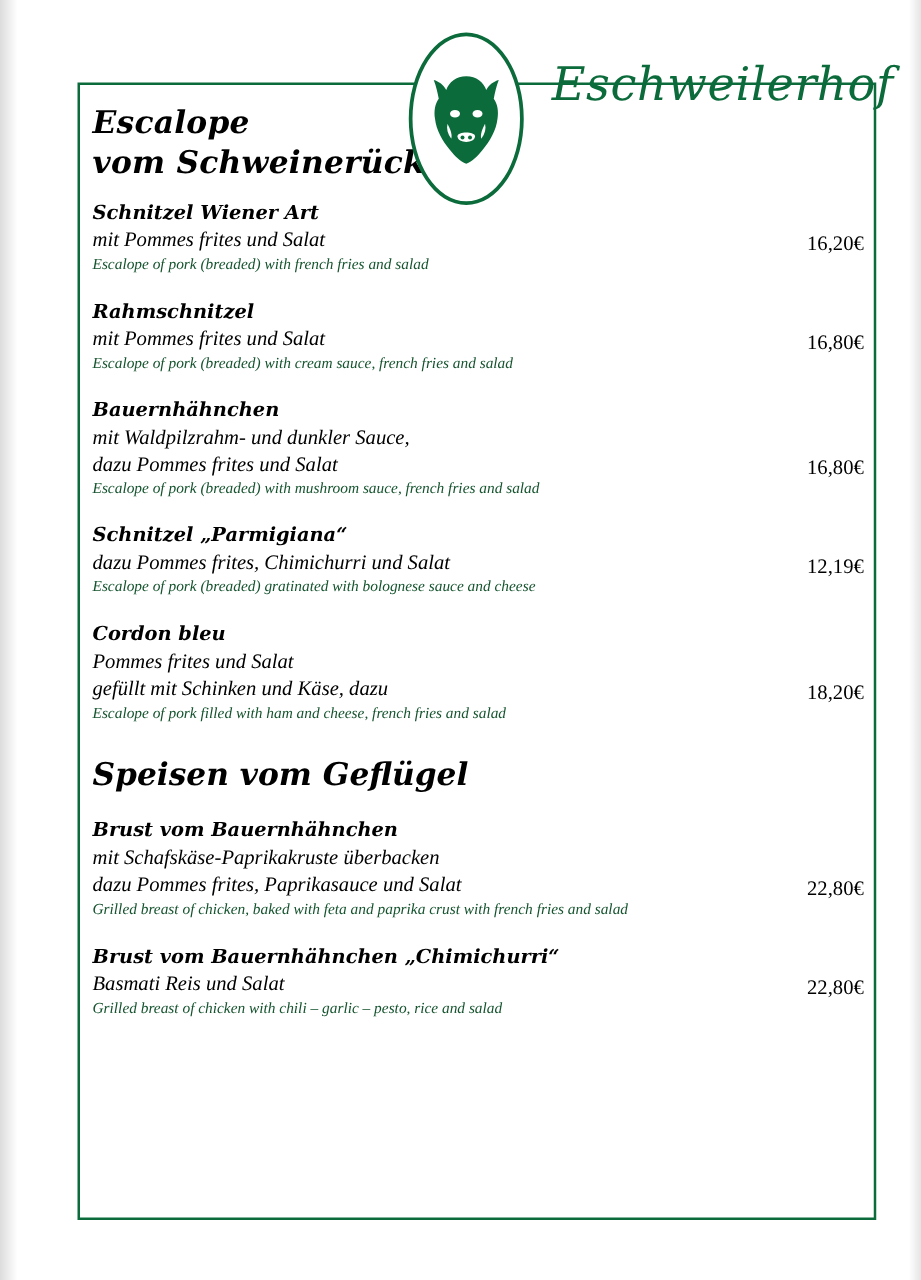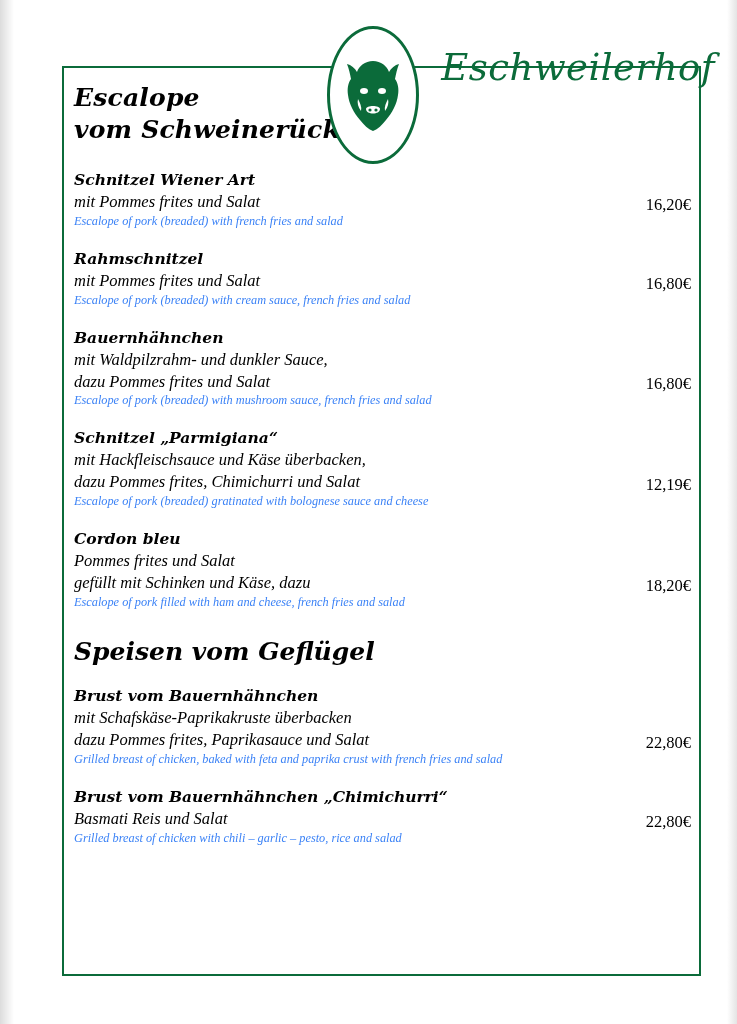--- a/index.html
+++ b/index.html
@@ -126,33 +126,33 @@
     font-style: italic;
     font-size: 16.5px;
     line-height: 1.33;
     color: #000;
   }
   .item .desc-en {
     font-family: "Liberation Serif", serif;
     font-style: italic;
     font-size: 12.3px;
     line-height: 1.3;
-    color: #3b82f6;
+    color: #14532d;
     margin-top: 1px;
   }
   .item .price {
     position: absolute;
     right: 0;
     bottom: 15px;
     font-family: "Liberation Serif", serif;
     font-size: 16.5px;
     color: #000;
     white-space: nowrap;
   }
-  .item.first { margin-top: 24px; }
+  .item.first { margin-top: 14px; }
 </style>
 </head>
 <body>
 
 <div class="page">
 
   <div class="brand">Eschweilerhof</div>
 
   <div class="logo">
     <svg width="62" height="80" viewBox="0 0 62 80" aria-hidden="true">
@@ -199,21 +199,20 @@
     <div class="item">
       <div class="name">Bauernhähnchen</div>
       <div class="desc">mit Waldpilzrahm- und dunkler Sauce,</div>
       <div class="desc">dazu Pommes frites und Salat</div>
       <div class="desc-en">Escalope of pork (breaded) with mushroom sauce, french fries and salad</div>
       <div class="price">16,80€</div>
     </div>
 
     <div class="item">
       <div class="name">Schnitzel „Parmigiana“</div>
-      <div class="desc">mit Hackfleischsauce und Käse überbacken,</div>
       <div class="desc">dazu Pommes frites, Chimichurri und Salat</div>
       <div class="desc-en">Escalope of pork (breaded) gratinated with bolognese sauce and cheese</div>
       <div class="price">12,19€</div>
     </div>
 
     <div class="item">
       <div class="name">Cordon bleu</div>
       <div class="desc">Pommes frites und Salat</div>
       <div class="desc">gefüllt mit Schinken und Käse, dazu</div>
       <div class="desc-en">Escalope of pork filled with ham and cheese, french fries and salad</div>

